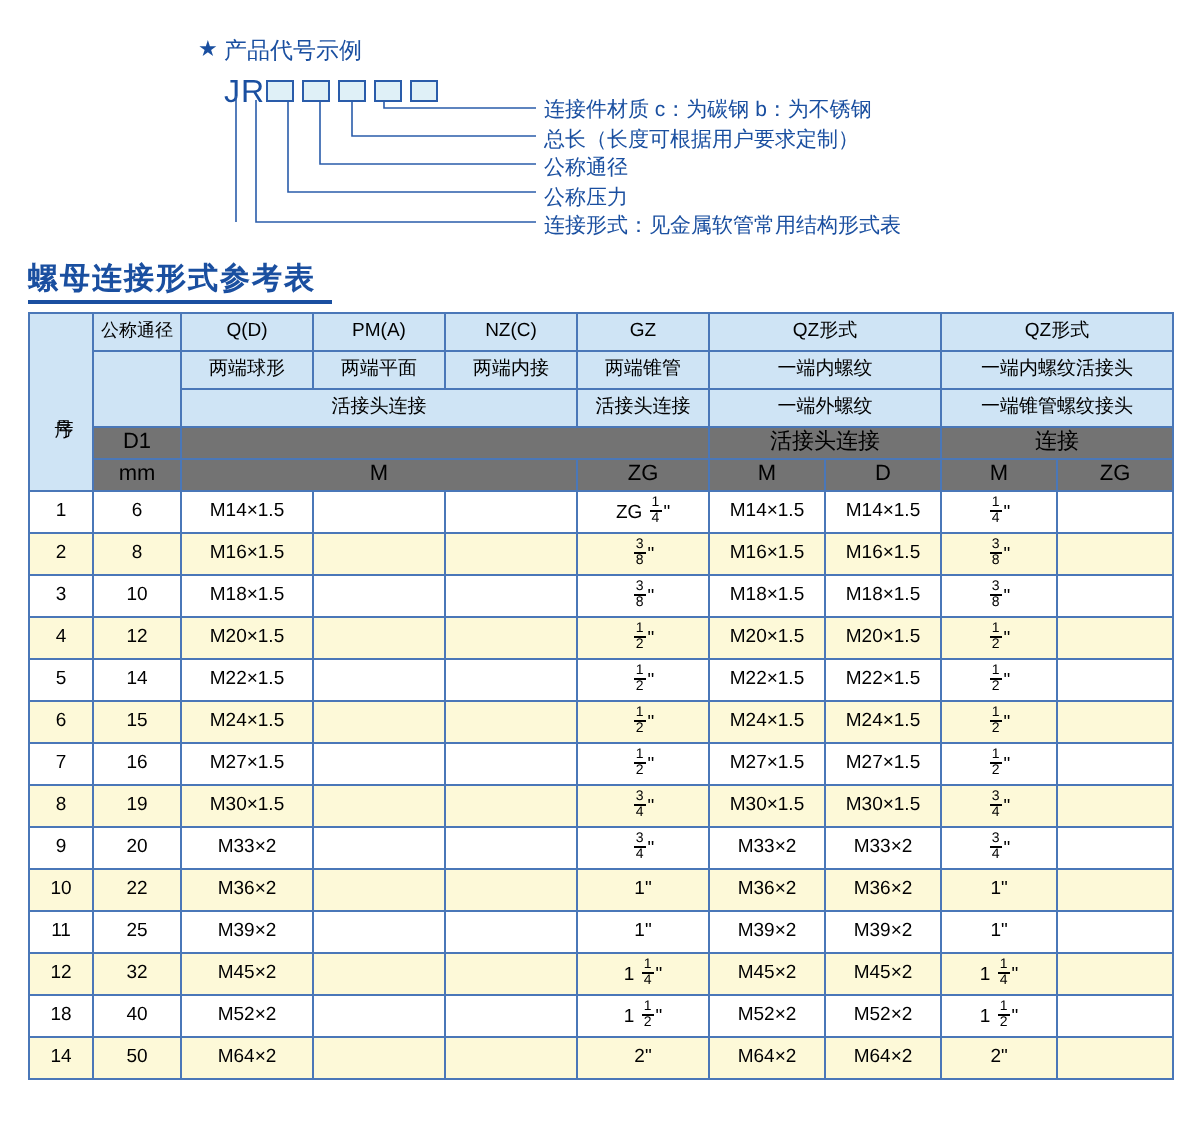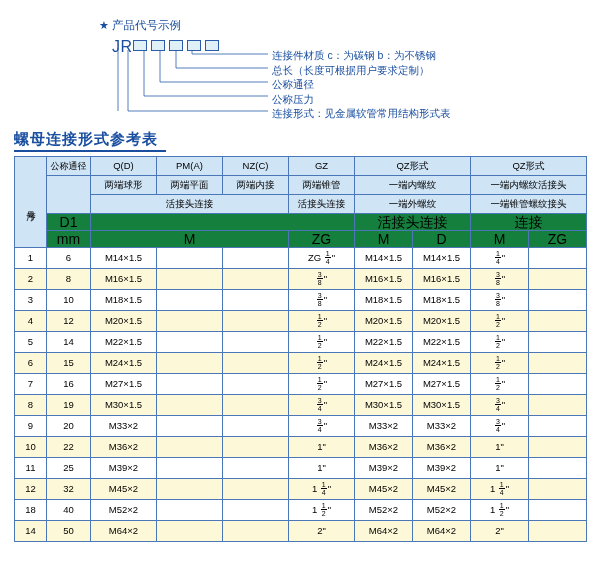--- a/index.html
+++ b/index.html
@@ -115,21 +115,21 @@
   }
   table.spec td, table.spec th {
     border: 1px solid #4a77b8;
     text-align: center;
     vertical-align: middle;
     padding: 0;
     line-height: 1.15;
     font-weight: normal;
   }
   .hdr { background: #cfe4f5; height: 18px; font-size: 9.5px; }
-  .hdr-sm { background: #15803d; height: 15px; font-size: 14px; }
+  .hdr-sm { background: #737373; height: 15px; font-size: 11px; }
   .row-a { background: #ffffff; height: 21px; }
   .row-b { background: #fdf9d8; height: 21px; }
   .num { font-size: 9.5px; }
 
   
   .frac {
     display: inline-block;
     vertical-align: middle;
     text-align: center;
     font-size: 7px;

